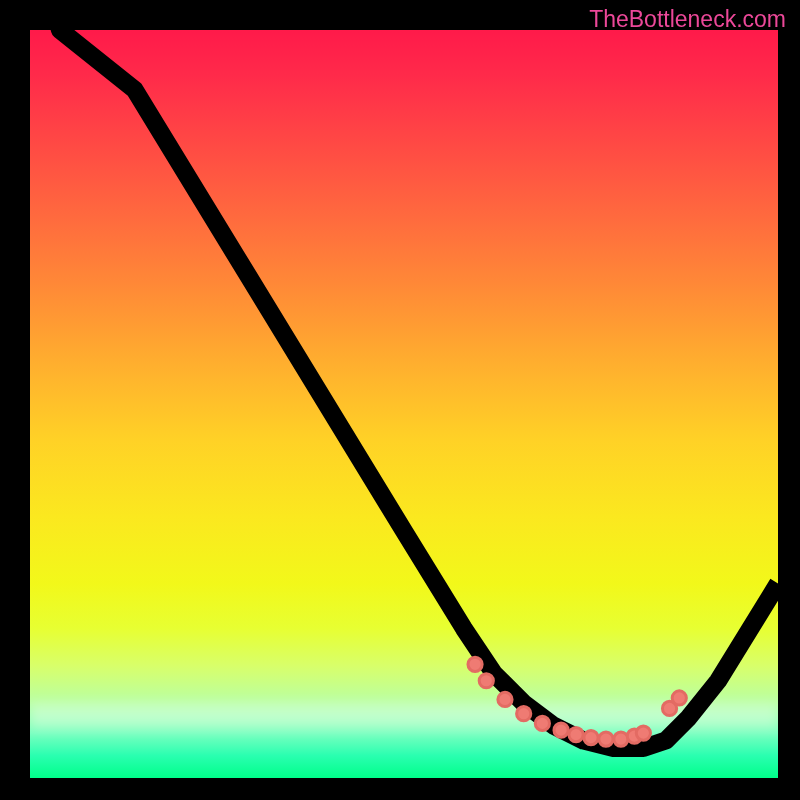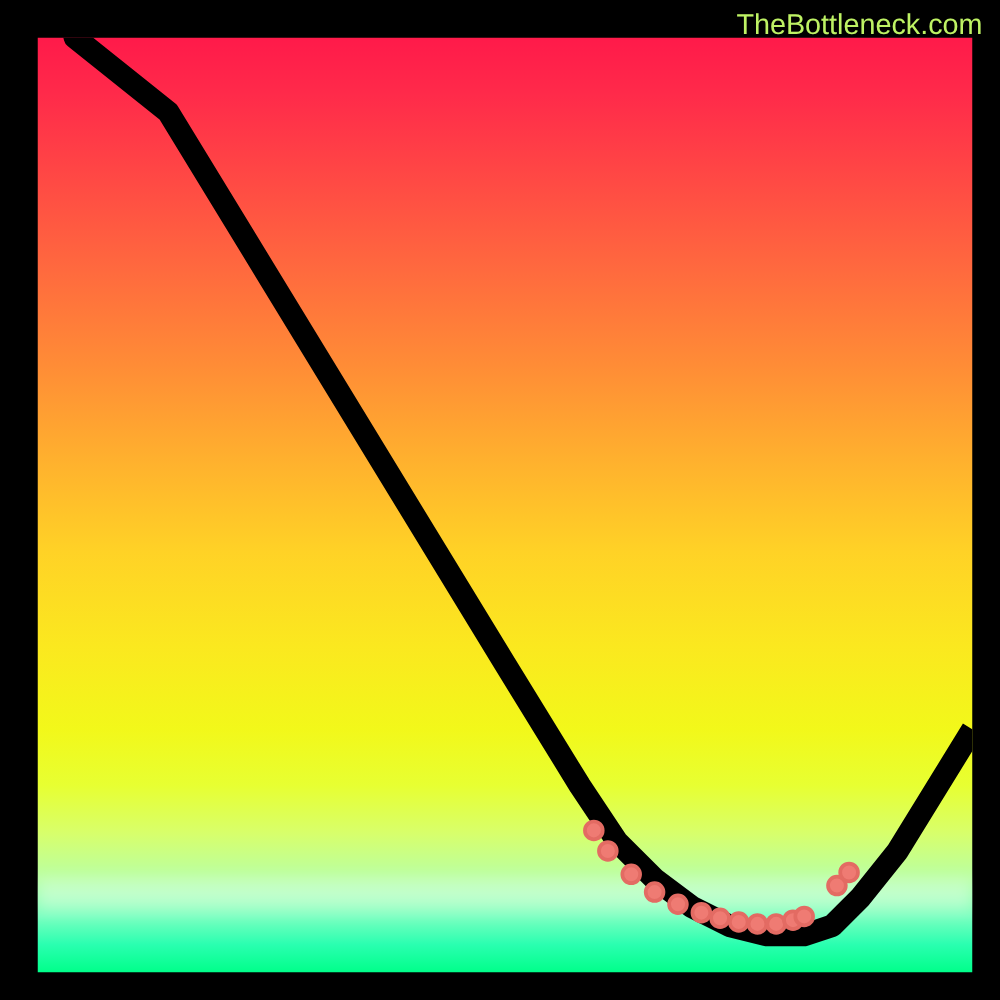--- a/index.html
+++ b/index.html
@@ -8,21 +8,21 @@
     height: 800px;
     background: #000;
     position: relative;
     overflow: hidden;
     font-family: Arial, sans-serif;
   }
   .watermark {
     position: absolute;
     top: 6px;
     right: 14px;
-    color: #bef264;
+    color: #ec4899;
     font-size: 23px;
     font-weight: 500;
     z-index: 10;
   }
   .plot-area {
     position: absolute;
     left: 30px;
     right: 22px;
     top: 30px;
     bottom: 22px;

